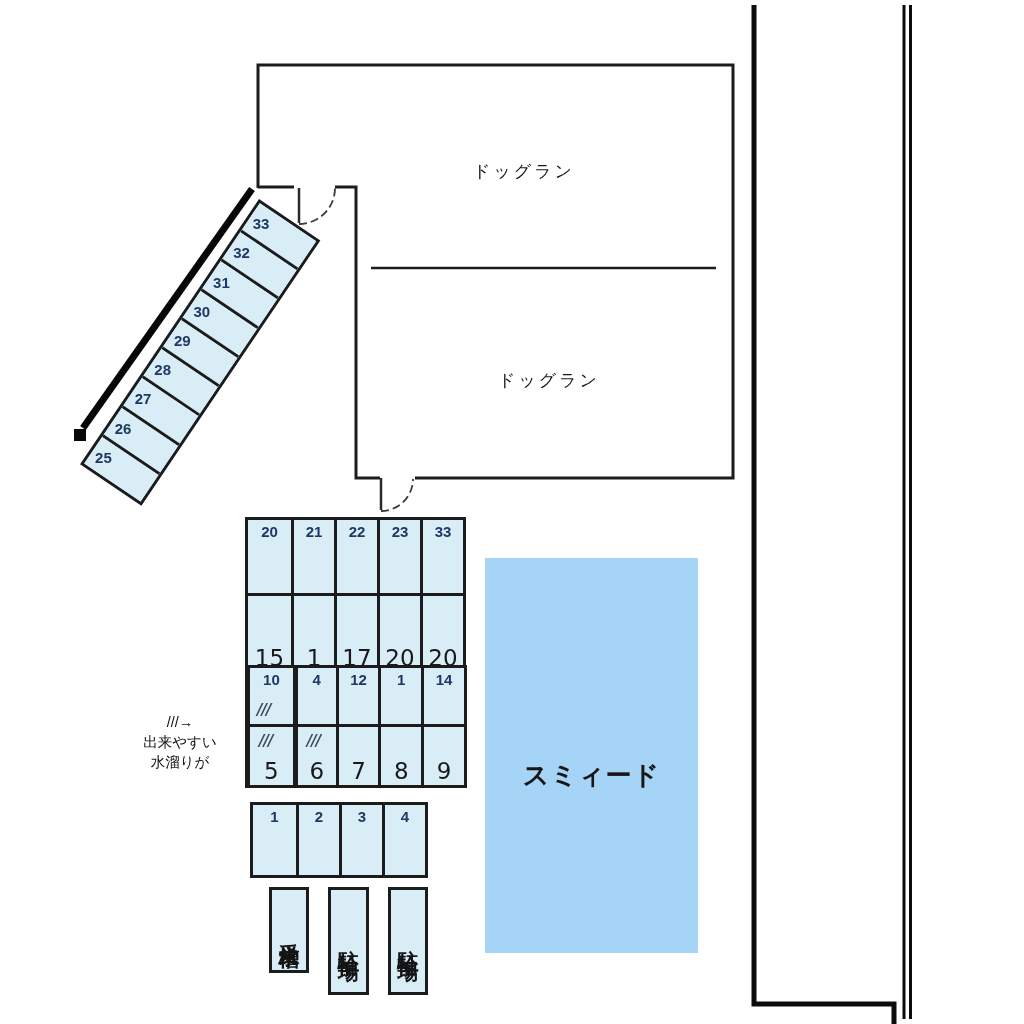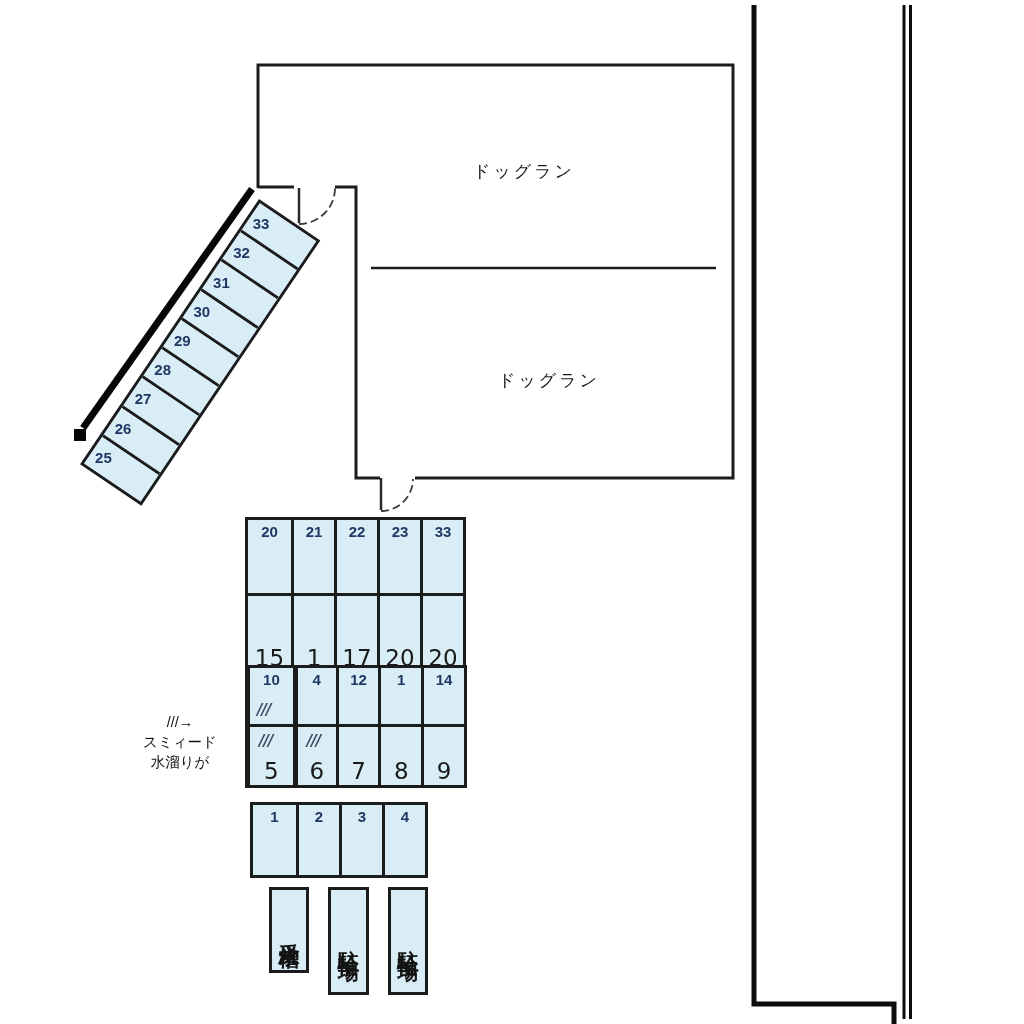--- a/index.html
+++ b/index.html
@@ -92,20 +92,23 @@
     <rect x="74" y="429" width="12" height="12" fill="#070707"></rect>
 
     <path d="M754,5 L754,1004 L894,1004 L894,1024" fill="none" stroke="#0c0c0c" stroke-width="5"></path>
     <path d="M904,5 L904,1019" fill="none" stroke="#0c0c0c" stroke-width="3"></path>
     <path d="M910.5,5 L910.5,1019" fill="none" stroke="#0c0c0c" stroke-width="3"></path>
   </svg>
 
   <div class="plan-label" style="left:524px;top:171px;">ドッグラン</div>
   <div class="plan-label" style="left:549px;top:380px;">ドッグラン</div>
 
+  <div class="building">
+    <span class="building-label">スミィード</span>
+  </div>
 
   <div class="dstrip">
     <div class="dcell">
         <span class="dnum">33</span>
       </div>
     <div class="dcell">
         <span class="dnum">32</span>
       </div>
     <div class="dcell">
         <span class="dnum">31</span>
@@ -209,21 +212,21 @@
     <div class="pc bl">
         <span class="n-top">3</span>
       </div>
     <div class="pc bl">
         <span class="n-top">4</span>
       </div>
   </div>
 
   <div class="note">
     <div>///→</div>
-    <div>スミィード</div>
+    <div>出来やすい</div>
     <div>水溜りが</div>
   </div>
 
   <div class="vbox" id="waterTank">受水槽</div>
   <div class="vbox" id="bike1">駐輪場</div>
   <div class="vbox" id="bike2">駐輪場</div>
 
 </div>
 
 </body></html>

